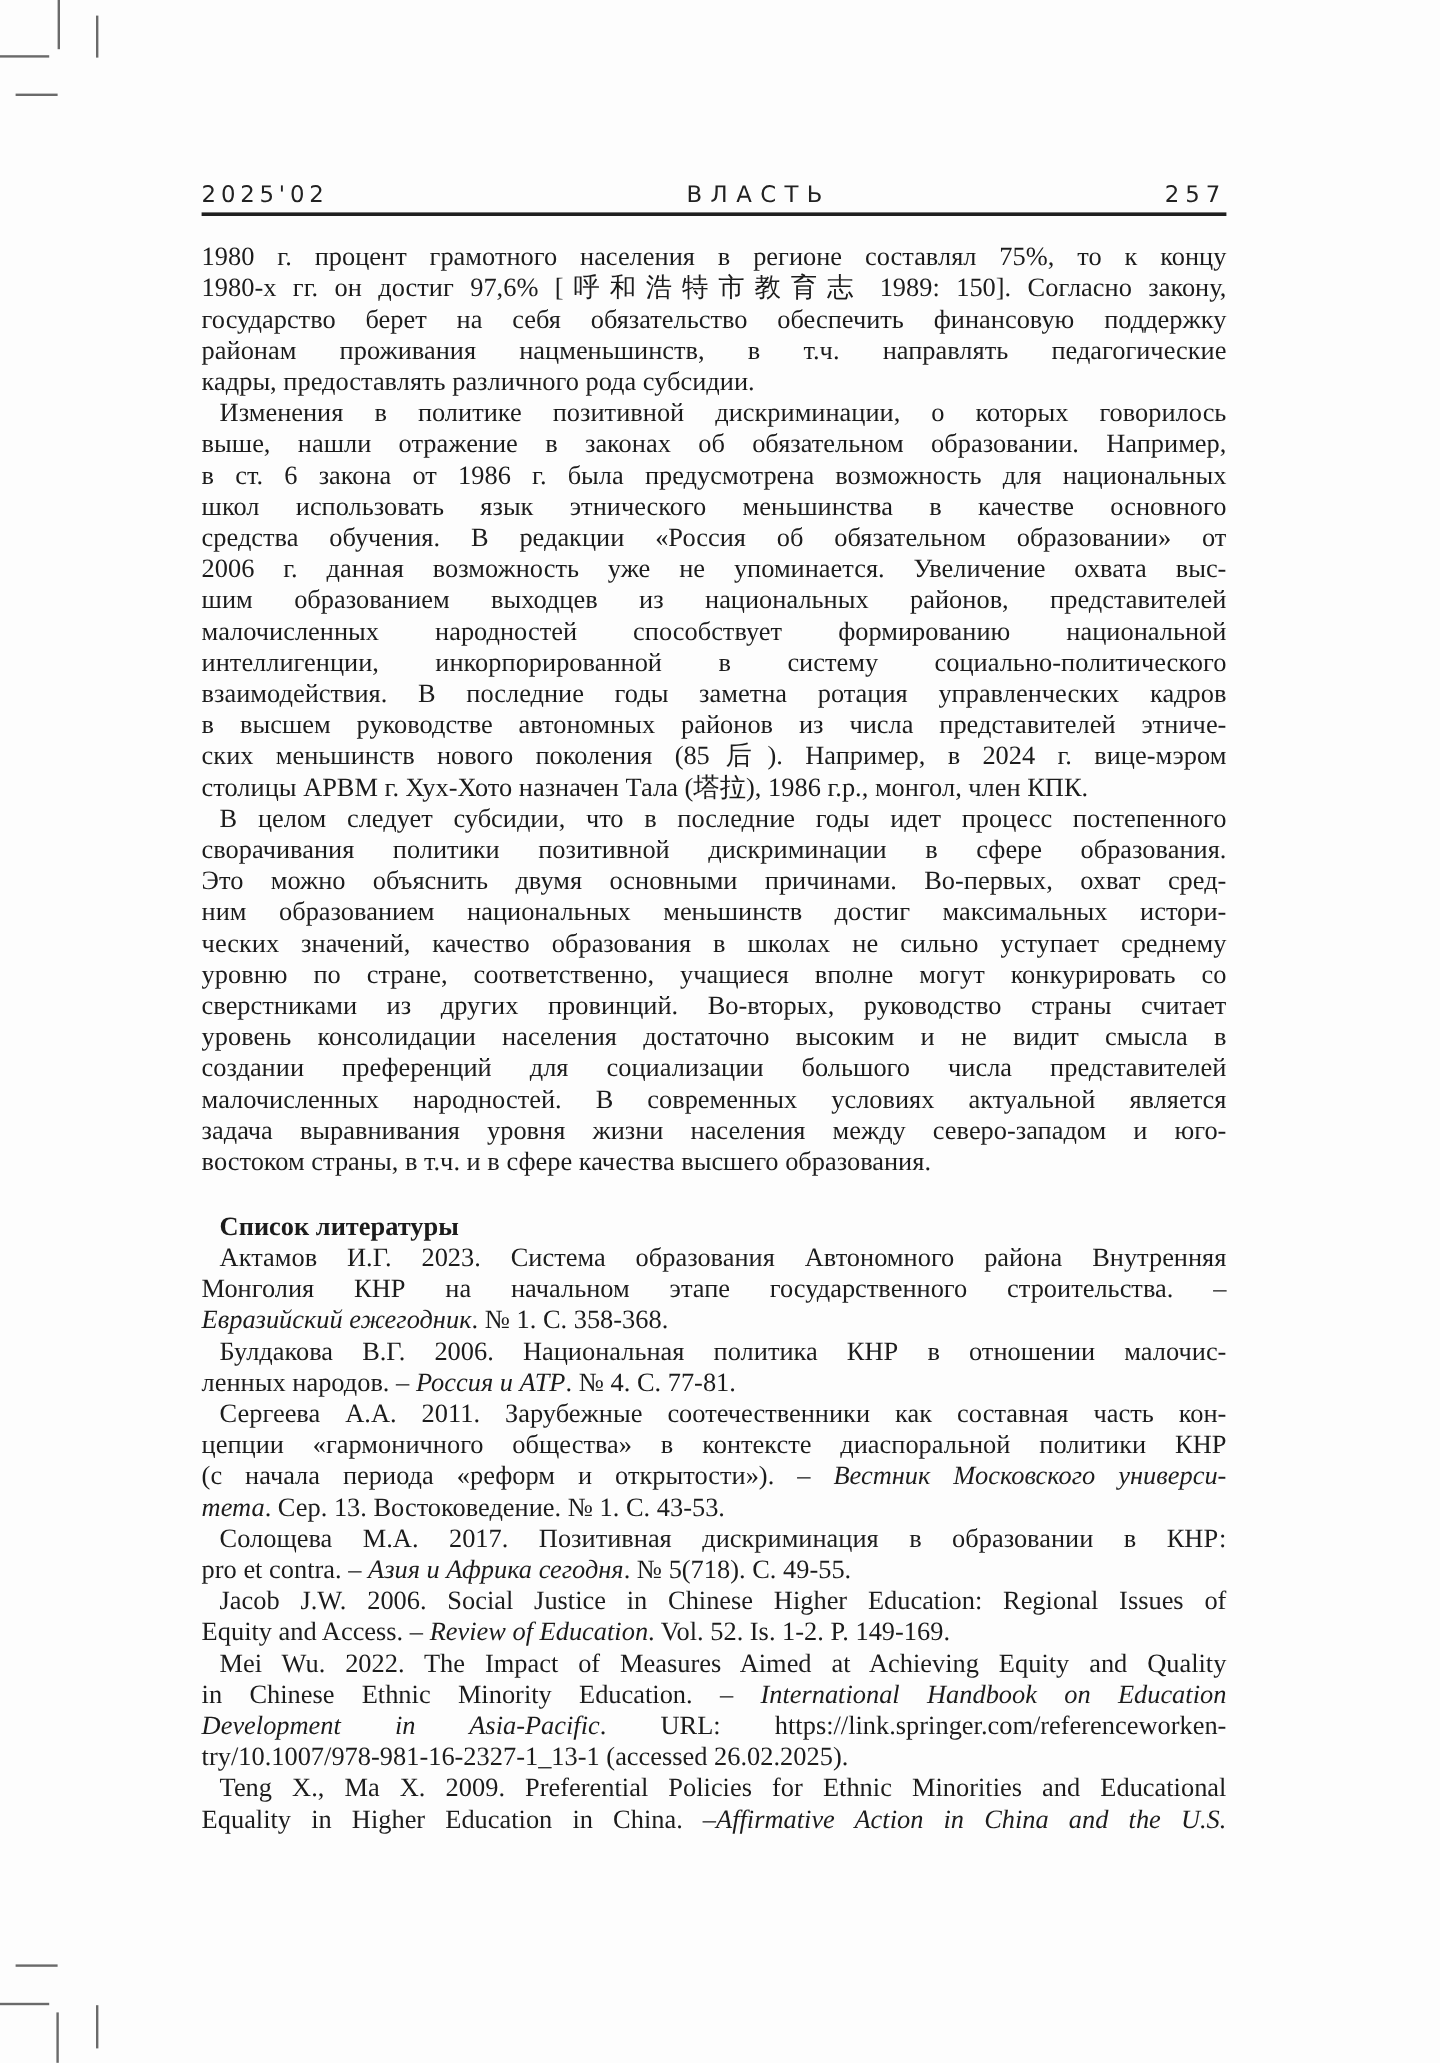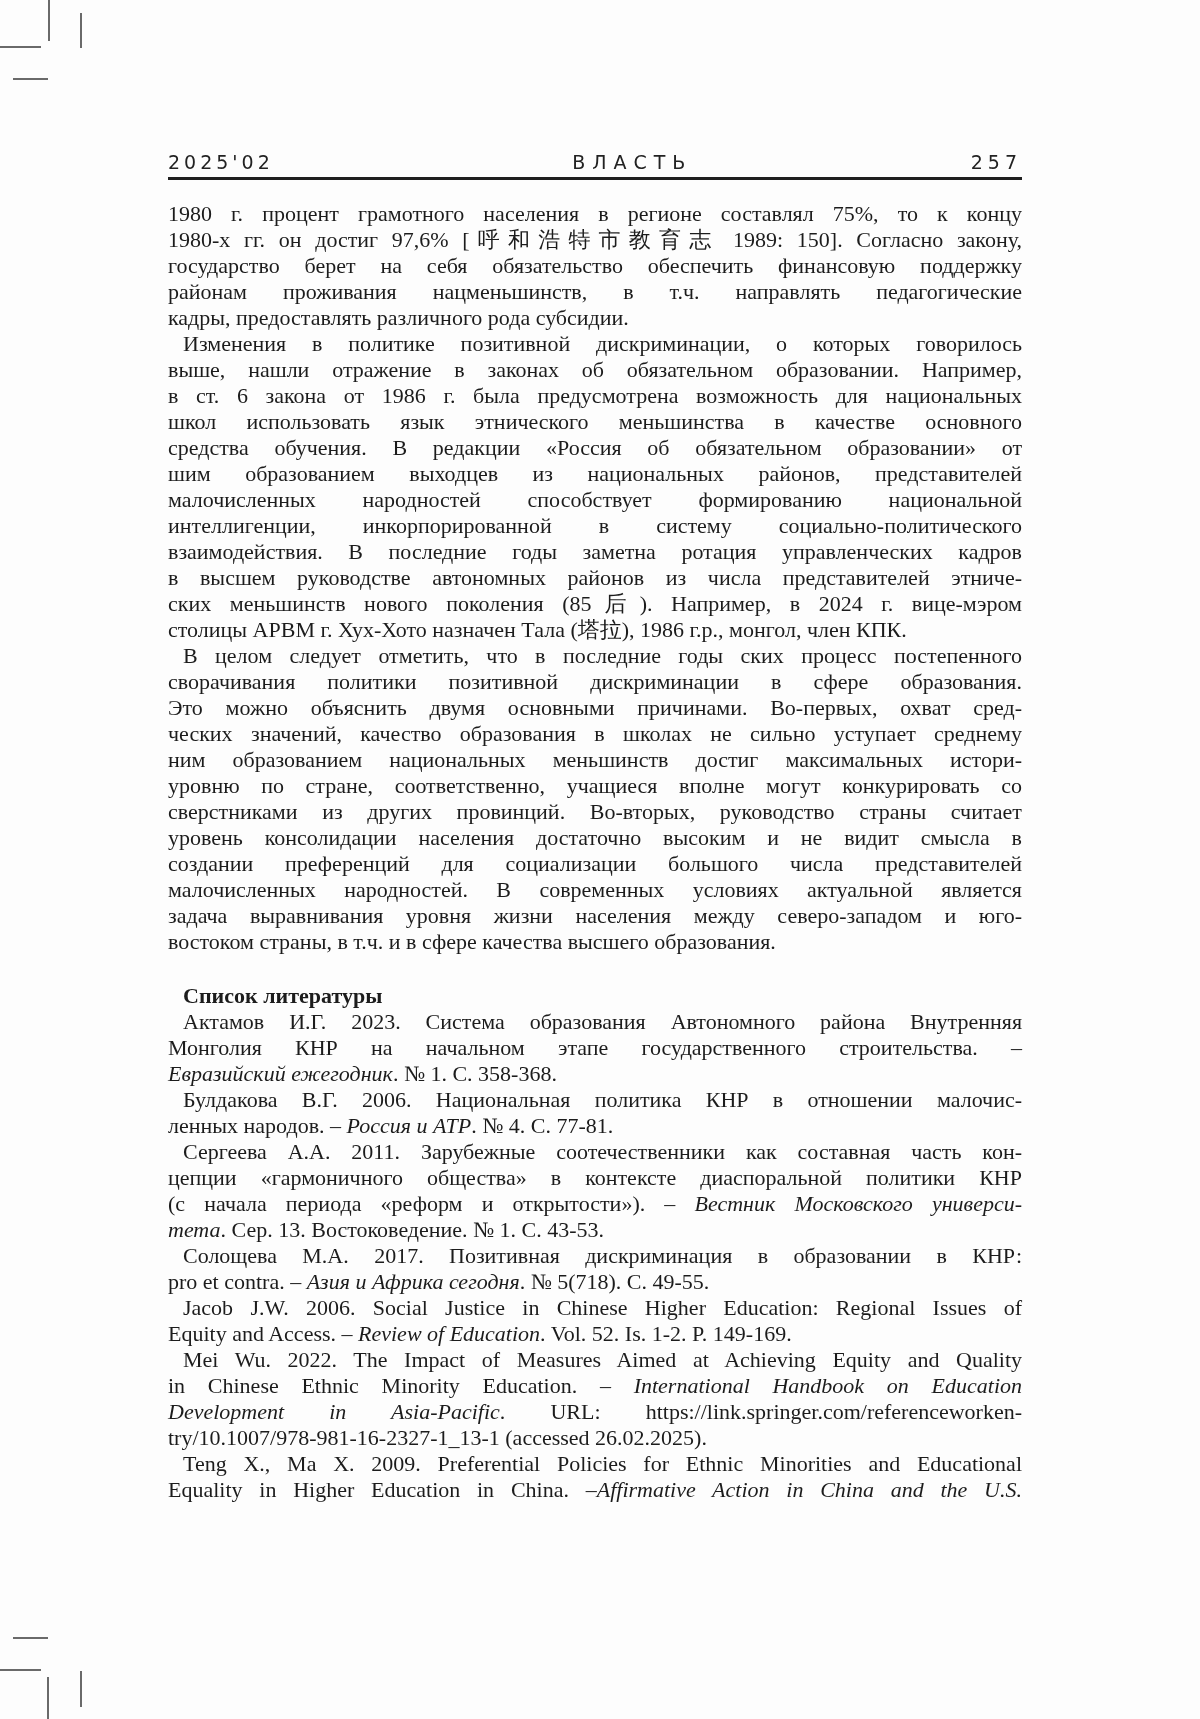--- a/index.html
+++ b/index.html
@@ -95,34 +95,35 @@
           <div class="line"><span>государство берет на себя обязательство обеспечить финансовую поддержку</span></div>
           <div class="line"><span>районам проживания нацменьшинств, в т.ч. направлять педагогические</span></div>
           <div class="line last"><span>кадры, предоставлять различного рода субсидии.</span></div>
         </div>
         <div class="para body indent">
           <div class="line"><span>Изменения в политике позитивной дискриминации, о которых говорилось</span></div>
           <div class="line"><span>выше, нашли отражение в законах об обязательном образовании. Например,</span></div>
           <div class="line"><span>в ст. 6 закона от 1986 г. была предусмотрена возможность для национальных</span></div>
           <div class="line"><span>школ использовать язык этнического меньшинства в качестве основного</span></div>
           <div class="line"><span>средства обучения. В редакции «Россия об обязательном образовании» от</span></div>
+          <div class="line"><span>2006 г. данная возможность уже не упоминается. Увеличение охвата выс-</span></div>
           <div class="line"><span>шим образованием выходцев из национальных районов, представителей</span></div>
           <div class="line"><span>малочисленных народностей способствует формированию национальной</span></div>
           <div class="line"><span>интеллигенции, инкорпорированной в систему социально-политического</span></div>
           <div class="line"><span>взаимодействия. В последние годы заметна ротация управленческих кадров</span></div>
           <div class="line"><span>в высшем руководстве автономных районов из числа представителей этниче-</span></div>
           <div class="line"><span>ских меньшинств нового поколения (85后). Например, в 2024 г. вице-мэром</span></div>
           <div class="line last"><span>столицы АРВМ г. Хух-Хото назначен Тала (塔拉), 1986 г.р., монгол, член КПК.</span></div>
         </div>
         <div class="para body indent">
-          <div class="line"><span>В целом следует отметить, что в последние годы ских процесс постепенного</span></div>
+          <div class="line"><span>В целом следует субсидии, что в последние годы идет процесс постепенного</span></div>
           <div class="line"><span>сворачивания политики позитивной дискриминации в сфере образования.</span></div>
           <div class="line"><span>Это можно объяснить двумя основными причинами. Во-первых, охват сред-</span></div>
+          <div class="line"><span>ним образованием национальных меньшинств достиг максимальных истори-</span></div>
           <div class="line"><span>ческих значений, качество образования в школах не сильно уступает среднему</span></div>
-          <div class="line"><span>ним образованием национальных меньшинств достиг максимальных истори-</span></div>
           <div class="line"><span>уровню по стране, соответственно, учащиеся вполне могут конкурировать со</span></div>
           <div class="line"><span>сверстниками из других провинций. Во-вторых, руководство страны считает</span></div>
           <div class="line"><span>уровень консолидации населения достаточно высоким и не видит смысла в</span></div>
           <div class="line"><span>создании преференций для социализации большого числа представителей</span></div>
           <div class="line"><span>малочисленных народностей. В современных условиях актуальной является</span></div>
           <div class="line"><span>задача выравнивания уровня жизни населения между северо-западом и юго-</span></div>
           <div class="line last"><span>востоком страны, в т.ч. и в сфере качества высшего образования.</span></div>
         </div>
         <div class="para heading indent">
           <div class="line last"><span>Список литературы</span></div>

